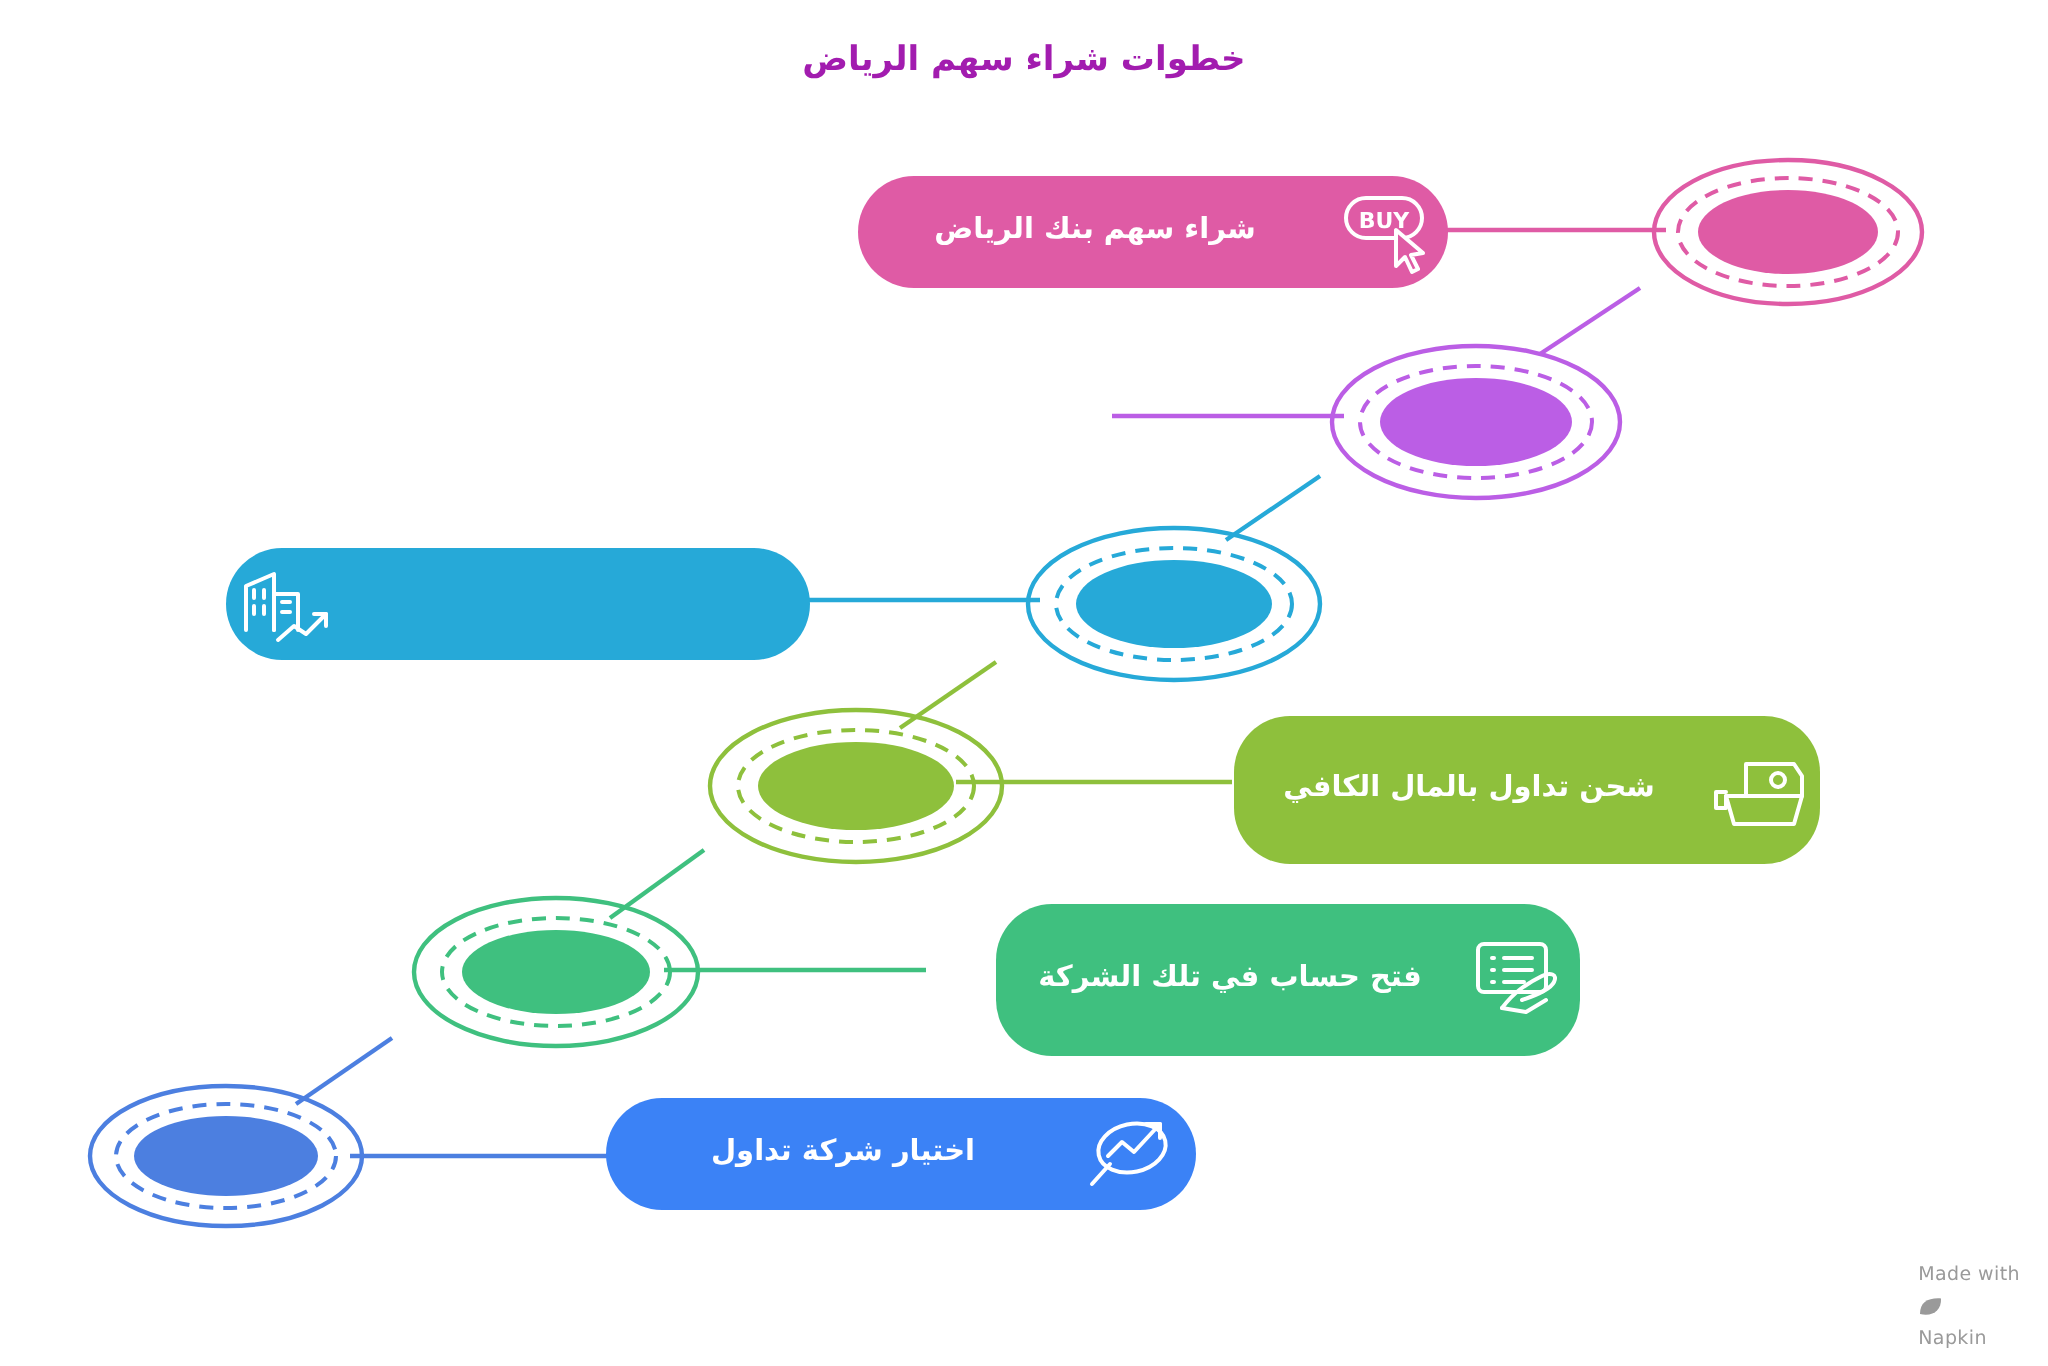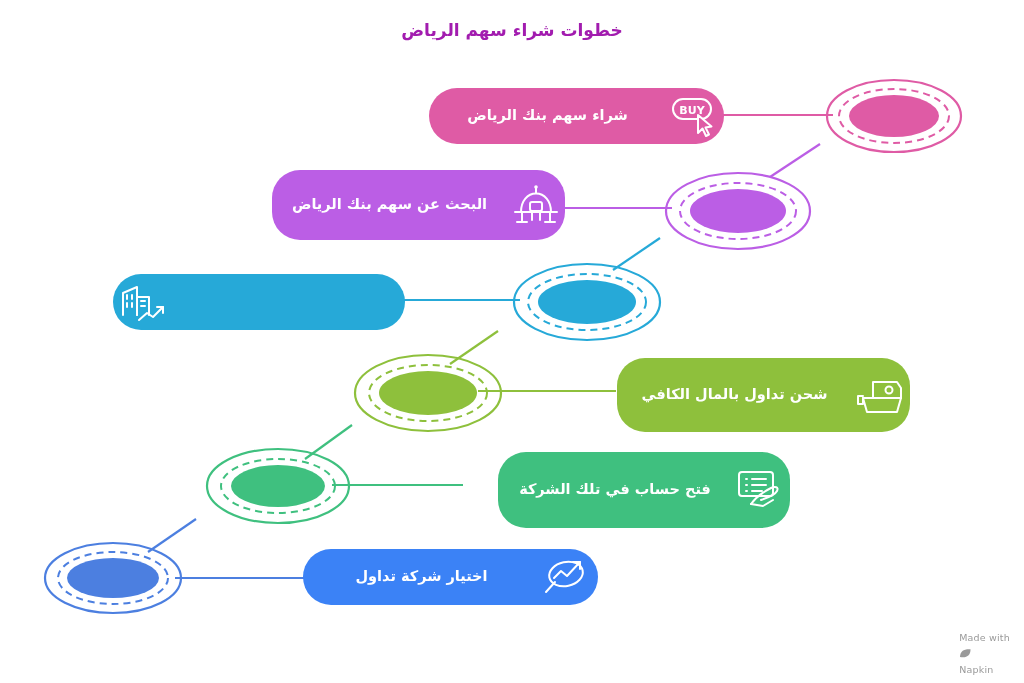--- a/index.html
+++ b/index.html
@@ -155,35 +155,20 @@
     <span class="label">شراء سهم بنك الرياض</span>
     <span class="ico">
       <svg width="52" height="44" viewBox="0 0 52 44" fill="none" xmlns="http://www.w3.org/2000/svg">
         <rect x="4" y="5" width="38" height="20" rx="10" stroke="#ffffff" stroke-width="2"></rect>
         <text x="23" y="20" text-anchor="middle" fill="#ffffff" font-family="DejaVu Sans, sans-serif" font-size="11" font-weight="bold">BUY</text>
         <path d="M29 21 L29 39 L33.5 34.5 L37 42 L40 40.5 L36.5 33.5 L42.5 32.5 Z" fill="#DF5BA5" stroke="#ffffff" stroke-width="2" stroke-linejoin="round"></path>
       </svg>
     </span>
   </div>
 
-  <div class="pill" style="left:272px;top:170px;width:293px;height:70px;background:#BB5EE5;">
-    <span class="label">البحث عن سهم بنك الرياض</span>
-    <span class="ico">
-      <svg width="54" height="46" viewBox="0 0 54 46" fill="none" xmlns="http://www.w3.org/2000/svg" stroke="#ffffff" stroke-width="2" stroke-linecap="round">
-        <path d="M27 6 L27 11"></path>
-        <circle cx="27" cy="5" r="1.8" fill="#ffffff" stroke="none"></circle>
-        <path d="M12 30 C12 19 18.5 11.5 27 11.5 C35.5 11.5 42 19 42 30"></path>
-        <rect x="21" y="20" width="12" height="9" rx="2"></rect>
-        <path d="M6 30 L48 30"></path>
-        <path d="M13 30 L13 40 M41 30 L41 40"></path>
-        <path d="M8 40 L18 40 M36 40 L46 40"></path>
-        <path d="M23 30 L23 38 M31 30 L31 38"></path>
-      </svg>
-    </span>
-  </div>
 
   <div class="pill" style="left:113px;top:274px;width:292px;height:56px;background:#26A9D8;">
     <span class="ico">
       <svg width="54" height="46" viewBox="0 0 54 46" fill="none" xmlns="http://www.w3.org/2000/svg" stroke="#ffffff" stroke-width="2" stroke-linecap="round" stroke-linejoin="round">
         <path d="M8 36 L8 14 L22 8 L22 36"></path>
         <path d="M22 36 L22 18 L34 18 L34 36"></path>
         <path d="M12 16 L12 20 M17 16 L17 20 M12 24 L12 28 M17 24 L17 28"></path>
         <path d="M26 22 L30 22 M26 27 L30 27"></path>
         <path d="M24 41 L32 34 L38 38 L48 28"></path>
         <path d="M42 28 L48 28 L48 34"></path>

